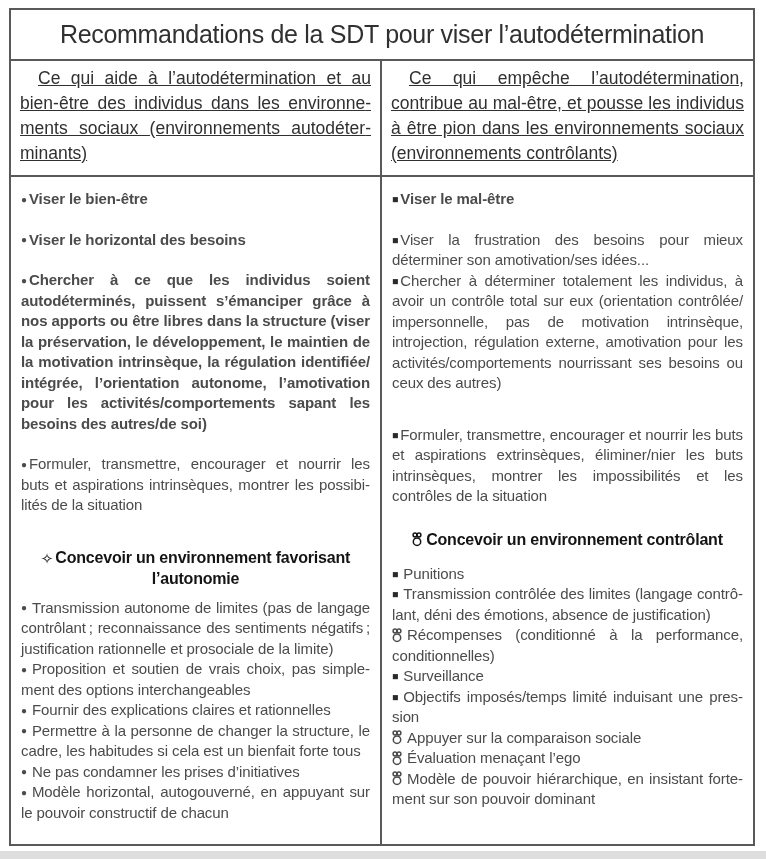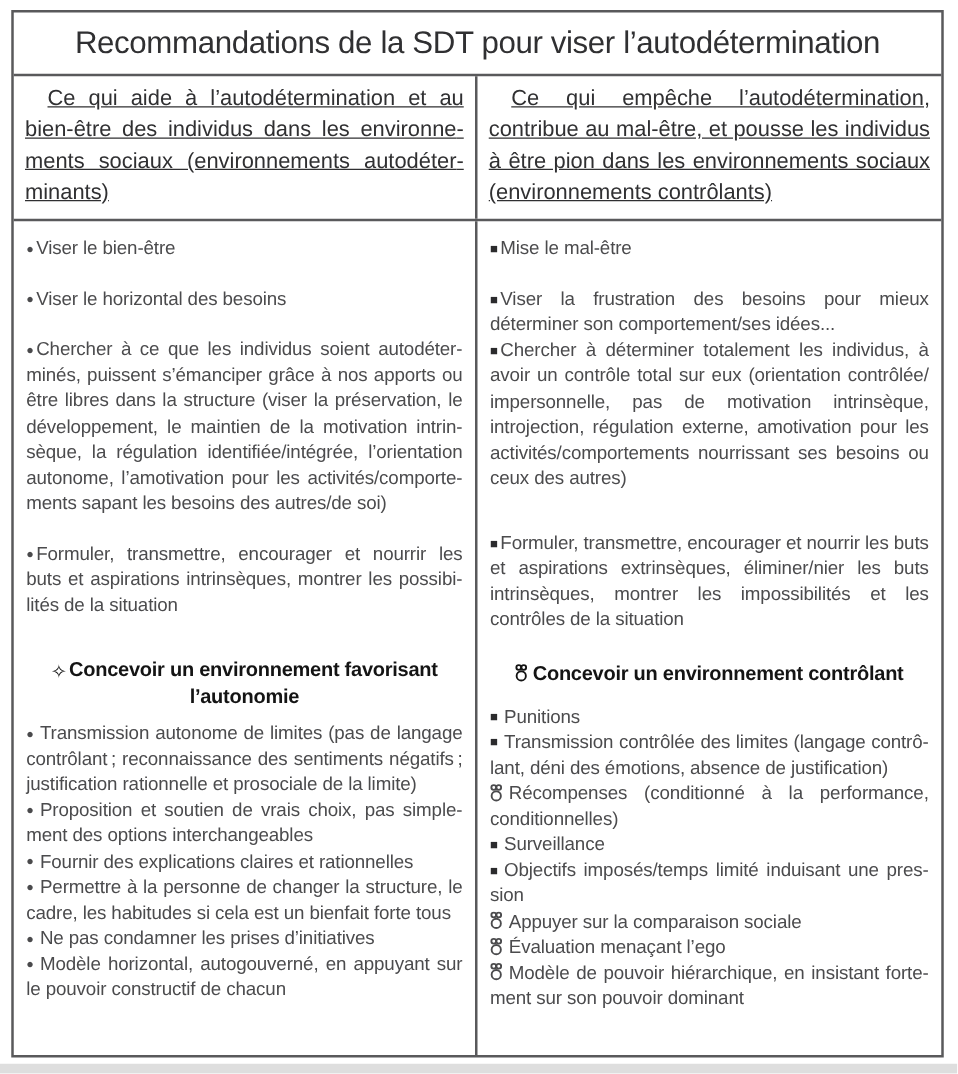--- a/index.html
+++ b/index.html
@@ -15,21 +15,21 @@
   .header-cell{width:50%;box-sizing:border-box;padding:5px 9px 9px;font-size:17.5px;
                line-height:25px;color:#303032;text-align:justify;text-indent:18px;
                hyphens:auto;overflow-wrap:break-word;text-decoration:underline;}
   .header-cell.left{border-right:2px solid #59595b;}
   .body-row{display:flex;flex:1 1 auto;min-height:0;}
   .body-cell{width:50%;box-sizing:border-box;padding:12px 10px 8px;font-size:15px;
              letter-spacing:-0.1px;line-height:20.5px;color:#4b4b4d;text-align:justify;
              overflow:hidden;hyphens:auto;overflow-wrap:break-word;}
   .body-cell.left{border-right:2px solid #59595b;}
   .item{margin:0;}
-  .g-sm{margin-bottom:20px;}
+  .g-sm{margin-bottom:20px;font-weight:bold;}
   .g-lg{margin-bottom:31px;}
   .g-none{margin-bottom:0;}
   .marker{display:inline-block;line-height:1;}
   .m-dot{font-size:10px;color:#4a4a4c;vertical-align:1.5px;margin-right:2px;}
   .m-square{font-size:10.5px;color:#2b2b2d;vertical-align:1px;margin-right:2px;}
   .list .m-dot,.list .m-square{margin-right:5px;}
   .m-sparkle{font-size:15px;color:#111;vertical-align:-1px;margin-right:2px;font-weight:400;}
   svg.m-medal{width:10px;height:15px;vertical-align:-2.5px;margin-right:4px;}
   .list svg.m-medal{margin-right:5px;}
   .col-heading{font-weight:bold;font-size:16px;line-height:21px;color:#141414;
@@ -55,22 +55,22 @@
           <div class="item para g-lg"><span class="marker m-dot">●</span><span class="txt">Formuler, transmettre, encourager et nourrir les buts et aspirations intrinsèques, montrer les possibi­lités de la situation</span></div>
           <div class="col-heading"><span class="marker m-sparkle">✧</span><span class="ht">Concevoir un environnement favorisant l’au­tonomie</span></div>
           <div class="item list g-none"><span class="marker m-dot">●</span><span class="txt">Transmission autonome de limites (pas de langage contrôlant ; reconnaissance des sentiments négatifs ; justification rationnelle et prosociale de la limite)</span></div>
           <div class="item list g-none"><span class="marker m-dot">●</span><span class="txt">Proposition et soutien de vrais choix, pas simple­ment des options interchangeables</span></div>
           <div class="item list g-none"><span class="marker m-dot">●</span><span class="txt">Fournir des explications claires et rationnelles</span></div>
           <div class="item list g-none"><span class="marker m-dot">●</span><span class="txt">Permettre à la personne de changer la structure, le cadre, les habitudes si cela est un bienfait forte tous</span></div>
           <div class="item list g-none"><span class="marker m-dot">●</span><span class="txt">Ne pas condamner les prises d’initiatives</span></div>
           <div class="item list g-none"><span class="marker m-dot">●</span><span class="txt">Modèle horizontal, autogouverné, en appuyant sur le pouvoir constructif de chacun</span></div>
         </div>
       <div class="body-cell right" lang="fr">
-          <div class="item para g-sm"><span class="marker m-square">■</span><span class="txt">Mise le mal-être</span></div>
-          <div class="item para g-none"><span class="marker m-square">■</span><span class="txt">Viser la frustration des besoins pour mieux déterminer son comportement/ses idées...</span></div>
+          <div class="item para g-sm"><span class="marker m-square">■</span><span class="txt">Viser le mal-être</span></div>
+          <div class="item para g-none"><span class="marker m-square">■</span><span class="txt">Viser la frustration des besoins pour mieux déterminer son amotivation/ses idées...</span></div>
           <div class="item para g-lg"><span class="marker m-square">■</span><span class="txt">Chercher à déterminer totalement les individus, à avoir un contrôle total sur eux (orientation contrôlée/​impersonnelle, pas de motivation intrinsèque, introjec­tion, régulation externe, amotivation pour les activités/​comportements nourrissant ses besoins ou ceux des autres)</span></div>
           <div class="item para g-none"><span class="marker m-square">■</span><span class="txt">Formuler, transmettre, encourager et nourrir les buts et aspirations extrinsèques, éliminer/nier les buts intrin­sèques, montrer les impossibilités et les contrôles de la situation</span></div>
           <div class="col-heading"><svg viewBox="0 0 10 15" class="m-medal marker">
               <circle cx="3" cy="3" r="1.9" fill="none" stroke="currentColor" stroke-width="1.5"></circle>
               <circle cx="7" cy="3" r="1.9" fill="none" stroke="currentColor" stroke-width="1.5"></circle>
               <circle cx="5" cy="9.7" r="3.7" fill="none" stroke="currentColor" stroke-width="1.5"></circle>
             </svg><span class="ht">Concevoir un environnement contrôlant</span></div>
           <div class="item list g-none"><span class="marker m-square">■</span><span class="txt">Punitions</span></div>
           <div class="item list g-none"><span class="marker m-square">■</span><span class="txt">Transmission contrôlée des limites (langage contrô­lant, déni des émotions, absence de justification)</span></div>
           <div class="item list g-none"><svg viewBox="0 0 10 15" class="m-medal marker">

